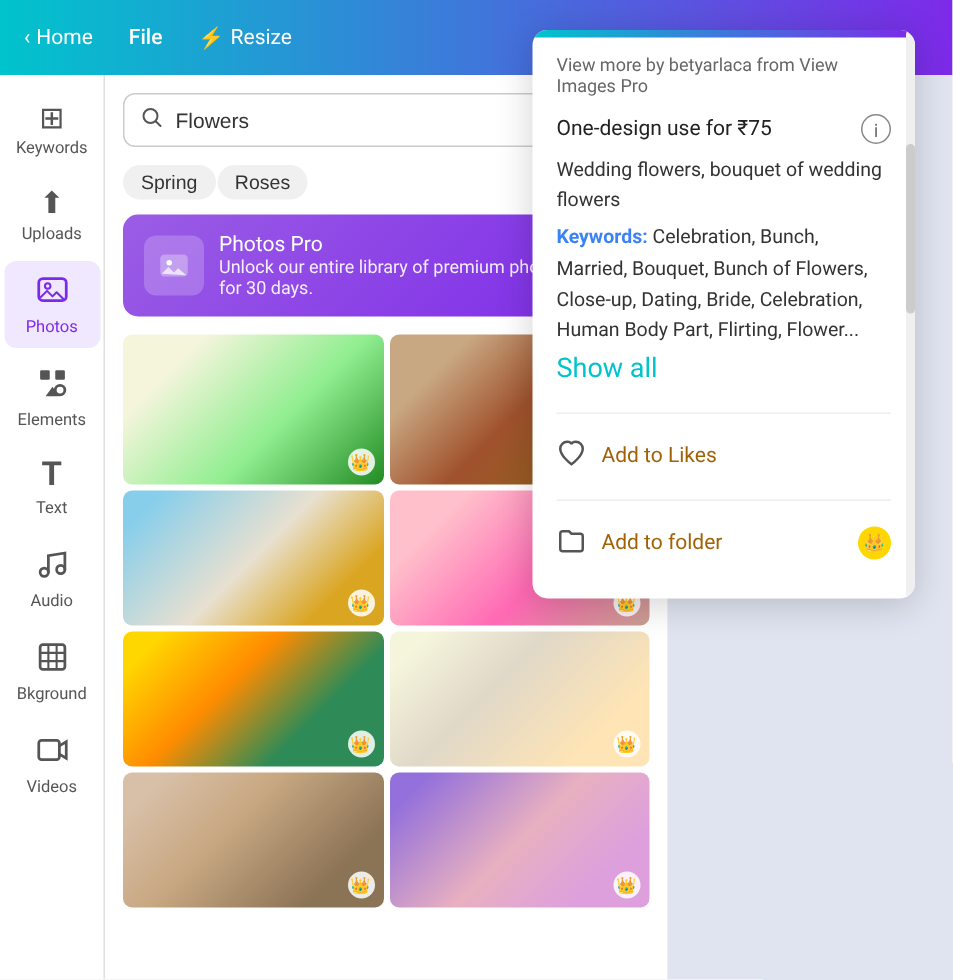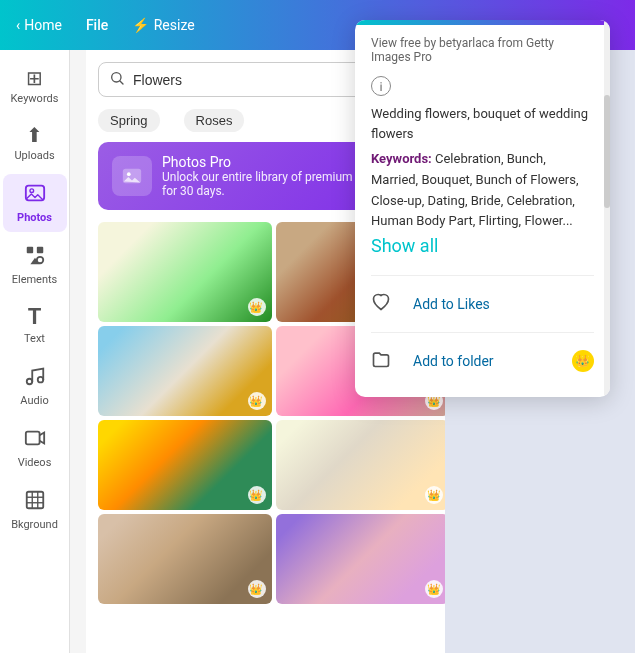--- a/index.html
+++ b/index.html
@@ -79,37 +79,37 @@
       font-size: 20px;
       color: #555;
       line-height: 1;
     }
     .sidebar-item.active .icon-wrap { color: #7d2ae8; }
     .sidebar-item .label {
       font-size: 11px;
       color: #555;
       text-align: center;
     }
-    .sidebar-item.active .label { color: #7d2ae8; font-weight: 700; }
+    .sidebar-item.active .label { color: #7d2ae8; font-weight: 400; }
 
     
     .main-content {
       position: absolute;
       top: 50px;
       left: 70px;
       right: 0;
       bottom: 0;
       background: #f5f5f5;
       overflow: hidden;
     }
 
     
     .search-panel {
       position: absolute;
-      top: 0; left: 16px;
+      top: 0; left: 0;
       width: 375px;
       bottom: 0;
       background: white;
       overflow-y: auto;
       overflow-x: hidden;
     }
 
     
     .search-bar {
       display: flex;
@@ -140,21 +140,21 @@
     }
     .search-more {
       color: #555;
       font-size: 18px;
       cursor: pointer;
     }
 
     
     .filter-chips {
       display: flex;
-      gap: 24px;
+      gap: 1px;
       padding: 0 12px 10px;
       overflow-x: auto;
       white-space: nowrap;
     }
     .chip {
       padding: 4px 12px;
       border-radius: 20px;
       background: #f0f0f0;
       font-size: 13px;
       color: #333;
@@ -322,39 +322,39 @@
       color: #333;
       margin-bottom: 6px;
       line-height: 1.5;
     }
     .popup-keywords {
       font-size: 13px;
       color: #333;
       line-height: 1.6;
       margin-bottom: 14px;
     }
-    .popup-keywords strong { color: #701a75; }
+    .popup-keywords strong { color: #3b82f6; }
     .popup-show-all {
       color: #00c4cc;
       cursor: pointer;
       font-size: 18px;
     }
     .popup-divider {
       border: none;
       border-top: 1px solid #eee;
       margin: 8px 0;
     }
     .popup-action {
       display: flex;
       align-items: center;
-      gap: 22px;
+      gap: 10px;
       padding: 8px 0;
       cursor: pointer;
       font-size: 14px;
-      color: #0369a1;
+      color: #a16207;
     }
     .popup-action .action-icon {
       font-size: 18px;
       color: #555;
     }
     .popup-action .crown-action {
       margin-left: auto;
       background: #ffd700;
       border-radius: 50%;
       width: 22px;
@@ -445,41 +445,41 @@
   </div>
   <div class="sidebar-item">
     <span class="icon-wrap">
       <svg width="22" height="22" viewBox="0 0 24 24" fill="none">
         <path d="M9 18V6l12-2v12" stroke="#555" stroke-width="2" stroke-linecap="round"></path>
         <circle cx="6" cy="18" r="3" stroke="#555" stroke-width="2" fill="none"></circle>
         <circle cx="18" cy="16" r="3" stroke="#555" stroke-width="2" fill="none"></circle>
       </svg>
     </span>
     <span class="label">Audio</span>
-  </div>
-  <div class="sidebar-item">
-    <span class="icon-wrap">
-      <svg width="22" height="22" viewBox="0 0 24 24" fill="none">
-        <rect x="2" y="5" width="15" height="14" rx="2" stroke="#555" stroke-width="2" fill="none"></rect>
-        <path d="M17 9l5-3v12l-5-3" stroke="#555" stroke-width="2" fill="none"></path>
-      </svg>
-    </span>
-    <span class="label">Videos</span>
   </div>
   <div class="sidebar-item">
     <span class="icon-wrap">
       <svg width="22" height="22" viewBox="0 0 24 24" fill="none">
         <rect x="3" y="3" width="18" height="18" rx="2" stroke="#555" stroke-width="2" fill="none"></rect>
         <line x1="3" y1="9" x2="21" y2="9" stroke="#555" stroke-width="1.5"></line>
         <line x1="3" y1="15" x2="21" y2="15" stroke="#555" stroke-width="1.5"></line>
         <line x1="9" y1="3" x2="9" y2="21" stroke="#555" stroke-width="1.5"></line>
         <line x1="15" y1="3" x2="15" y2="21" stroke="#555" stroke-width="1.5"></line>
       </svg>
     </span>
     <span class="label">Bkground</span>
+  </div>
+  <div class="sidebar-item">
+    <span class="icon-wrap">
+      <svg width="22" height="22" viewBox="0 0 24 24" fill="none">
+        <rect x="2" y="5" width="15" height="14" rx="2" stroke="#555" stroke-width="2" fill="none"></rect>
+        <path d="M17 9l5-3v12l-5-3" stroke="#555" stroke-width="2" fill="none"></path>
+      </svg>
+    </span>
+    <span class="label">Videos</span>
   </div>
 </div>
 
 <div class="main-content">
 
   <div class="search-panel">
 
     <div class="search-bar">
       <span class="search-icon-btn">
         <svg width="16" height="16" viewBox="0 0 24 24" fill="none">
@@ -538,23 +538,24 @@
       </div>
     </div>
   </div>
 
   <div class="canvas-area"></div>
 </div>
 
 <div class="popup-panel">
   <div class="top-gradient-strip"></div>
 
-  <div class="popup-subtitle">View free by betyarlaca from Getty Images Pro</div>
+  <div class="popup-subtitle">View more by betyarlaca from View Images Pro</div>
 
   <div class="popup-price-row">
+    <span class="popup-price">One-design use for ₹75</span>
     <div class="popup-info-icon">ℹ</div>
   </div>
 
   <div class="popup-description">Wedding flowers, bouquet of wedding flowers</div>
 
   <div class="popup-keywords">
     <strong>Keywords:</strong>
     <span>Celebration, Bunch, Married, Bouquet, Bunch of Flowers, Close-up, Dating, Bride, Celebration, Human Body Part, Flirting, Flower...</span>
     <span class="popup-show-all">Show all</span>
   </div>

